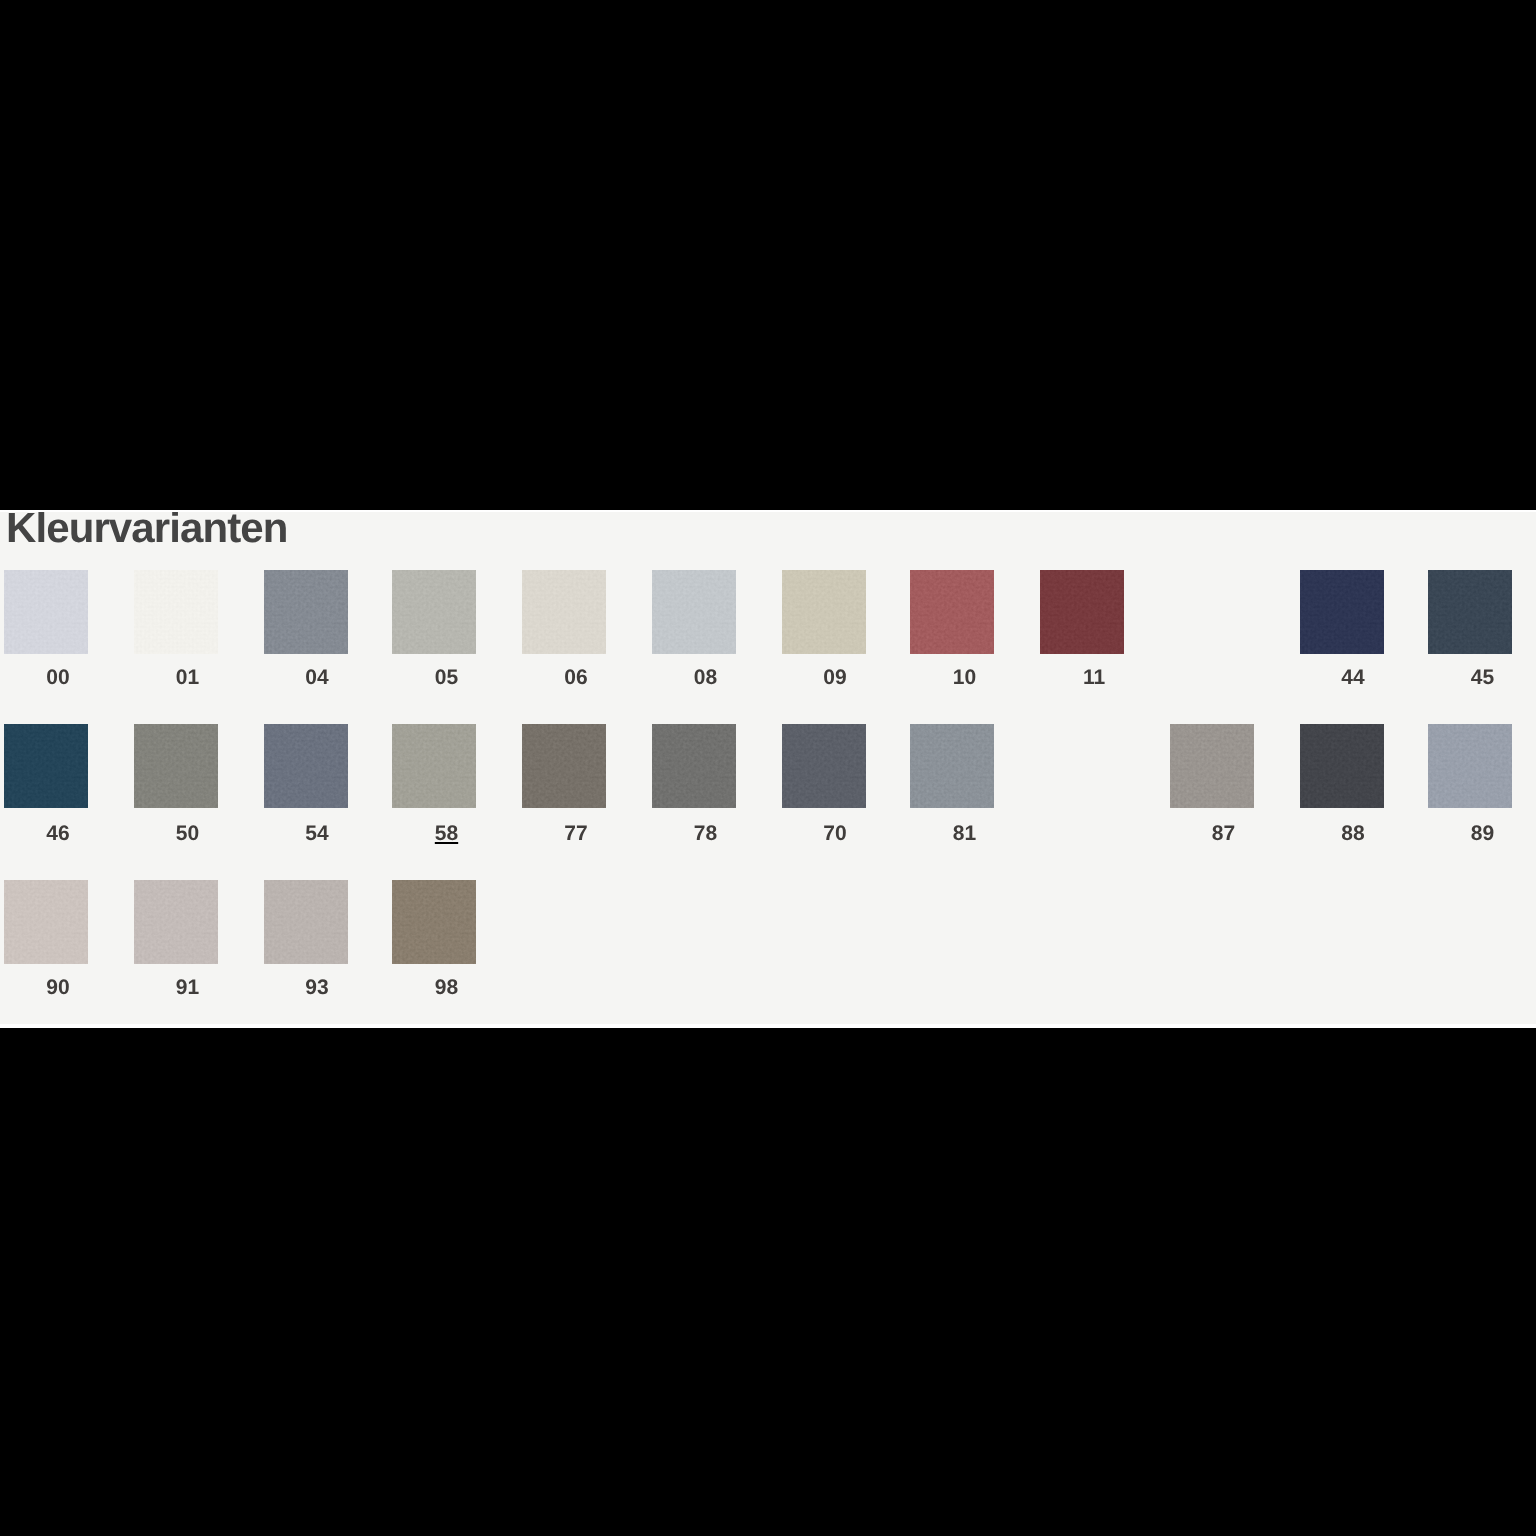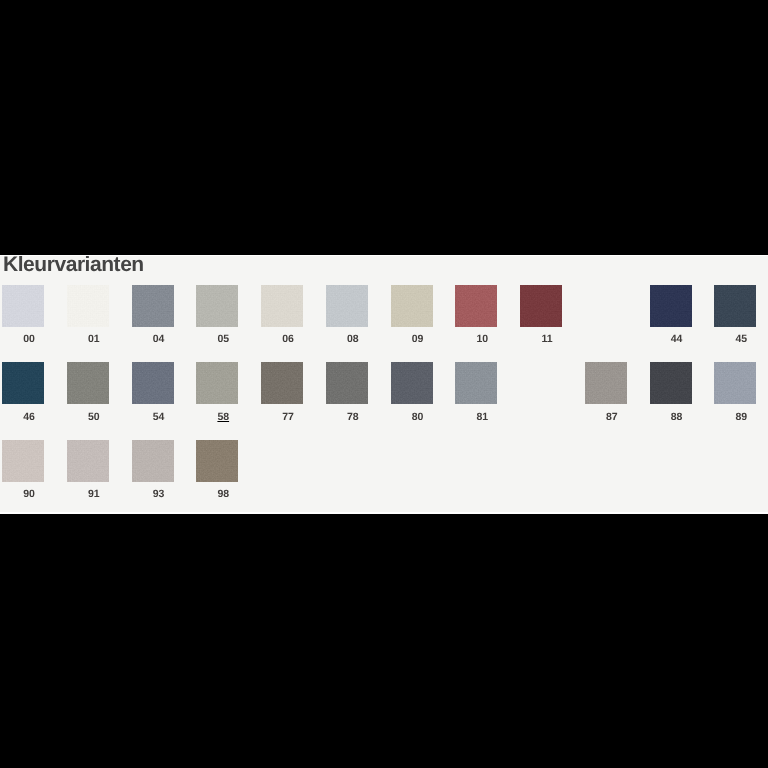--- a/index.html
+++ b/index.html
@@ -357,21 +357,21 @@
               </div>
               <div class="swatch-label">78</div>
             </div>
             <div class="swatch-cell" style="left: 388.5px;">
               <div class="swatch-chip" style="background: rgb(92, 96, 105);">
                 <svg class="tex" width="42" height="42">
                   <rect width="42" height="42" fill="#5c6069" filter="url(#grain6)"></rect>
                 </svg>
                 <div class="weave"></div>
               </div>
-              <div class="swatch-label">80</div>
+              <div class="swatch-label">70</div>
             </div>
             <div class="swatch-cell" style="left: 453.25px;">
               <div class="swatch-chip" style="background: rgb(140, 147, 154);">
                 <svg class="tex" width="42" height="42">
                   <rect width="42" height="42" fill="#8c939a" filter="url(#grain7)"></rect>
                 </svg>
                 <div class="weave"></div>
               </div>
               <div class="swatch-label">81</div>
             </div>

